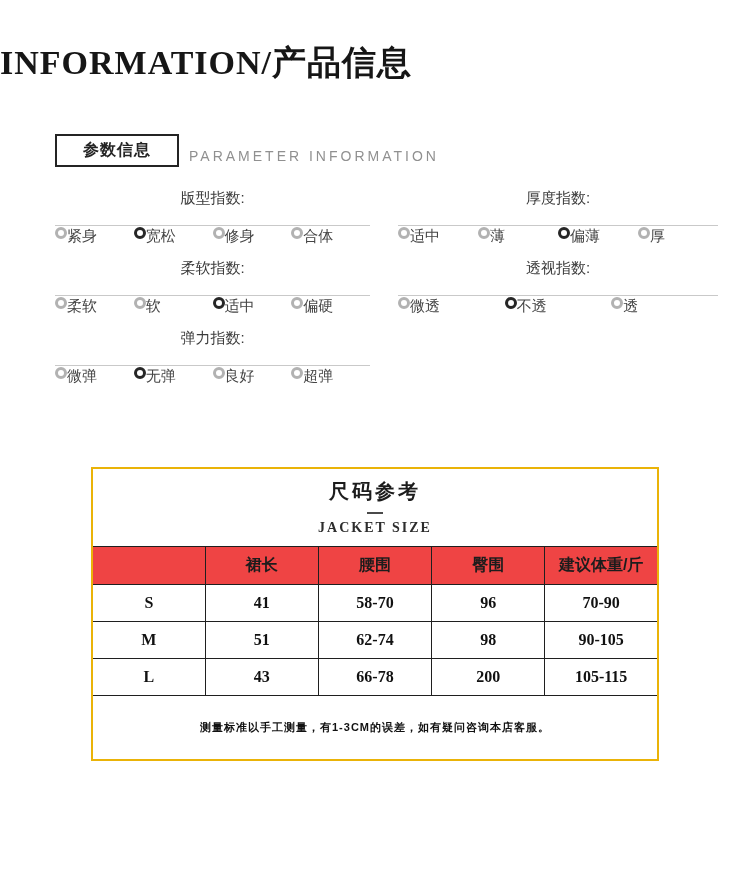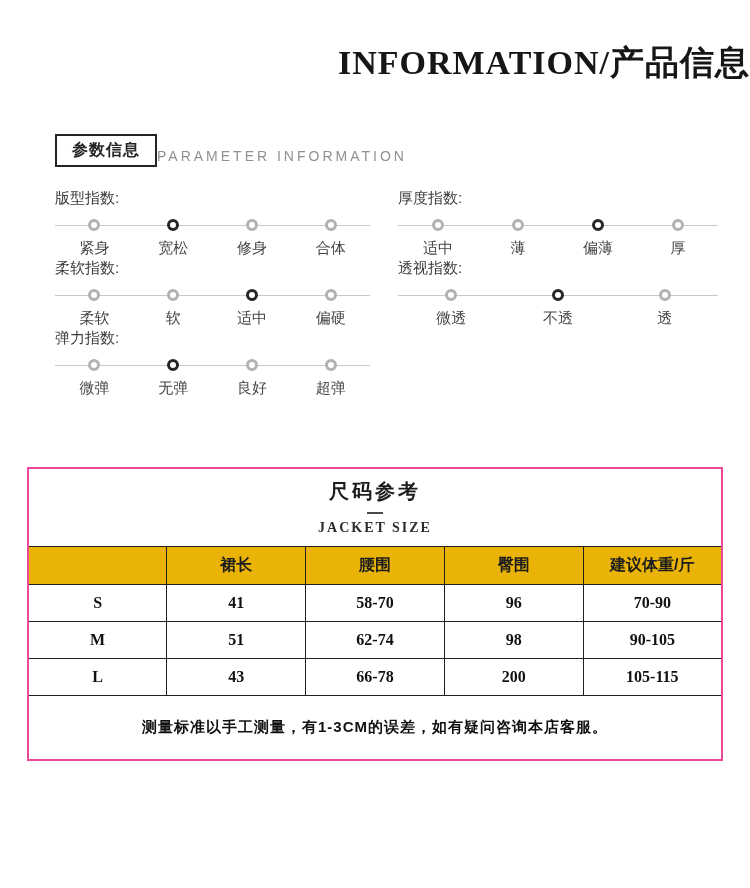--- a/index.html
+++ b/index.html
@@ -5,85 +5,85 @@
   * { margin:0; padding:0; box-sizing:border-box; }
   html,body { background:#ffffff; }
   body {
     width:750px; height:888px; margin:0 auto; overflow:hidden;
     font-family:"Liberation Sans", sans-serif; color:#333;
   }
   .page { width:750px; height:888px; position:relative; background:#fff; }
 
   
   .page-title {
-    margin-top:40px; text-align:right;
+    margin-top:40px; text-align:left;
     font-family:"Liberation Serif", serif; font-weight:bold;
     font-size:34px; letter-spacing:1px; color:#161616;
   }
 
   
   .params { margin:48px 30px 0 55px; }
   .params-header { display:flex; align-items:flex-end; }
   .params-badge {
-    display:inline-block; border:2px solid #242424; padding:4px 15px;
+    display:inline-block; border:2px solid #242424; padding:4px 26px;
     font-size:16px; font-weight:bold; color:#242424; letter-spacing:1px;
   }
   .params-subtitle {
-    padding-bottom:3px;
+    margin-left:10px; padding-bottom:3px;
     font-size:14px; letter-spacing:3px; color:#909090;
   }
   .groups {
     display:grid; grid-template-columns:315px 320px;
-    column-gap:28px; row-gap:12px; margin-top:22px;
+    column-gap:28px; row-gap:12px; margin-top:22px;text-align:center;
   }
   .group { height:58px; }
   .group-title { font-size:15px; color:#3c3c3c; }
   .track { display:flex; position:relative; margin-top:11px; }
   .track::before {
     content:""; position:absolute; left:0; right:0; top:6px;
     height:1px; background:#c9c9c9;
   }
   .stop {
-    flex:1; display:flex; flex-direction:column; align-items:center;
+    flex:1; display:flex; flex-direction:row; align-items:center;
     position:relative; z-index:1;
   }
   .marker {
     width:6px; height:6px; border:3px solid #b2b2b2; border-radius:50%;
     background:#fff; box-sizing:content-box;
   }
   .marker.on { border-color:#262626; }
   .opt-label { margin-top:8px; font-size:15px; color:#454545; }
 
   
   .size-table {
-    width:696px; margin:80px auto 0 auto;
+    width:568px; margin:80px auto 0 auto;
     border-collapse:collapse; table-layout:fixed;
-    border:2px solid #ec4899;
+    border:2px solid #eab308;
   }
   .size-table td { border:1px solid #1f1f1f; text-align:center; vertical-align:middle; }
   .t-title-cell { height:78px; border-bottom:1px solid #1f1f1f; }
   .t-title {
     font-family:"Liberation Serif", serif; font-weight:bold;
     font-size:20px; letter-spacing:3px; color:#1c1c1c;
   }
   .t-dash { width:16px; height:2px; background:#4a4a4a; margin:7px auto 6px auto; }
   .t-subtitle {
     font-family:"Liberation Serif", serif; font-weight:bold;
     font-size:14px; letter-spacing:2px; color:#2d2d2d;
   }
   .t-head td {
-    background:#eab308; height:38px;
+    background:#ef4444; height:38px;
     font-weight:bold; font-size:16px; color:#1c1c1c;
   }
   .t-row td {
     height:37px; font-weight:bold; font-size:16px; color:#111;
     font-family:"Liberation Serif", serif;
   }
   .t-note-cell {
-    height:65px; font-weight:bold; font-size:15px;
+    height:65px; font-weight:bold; font-size:11px;
     letter-spacing:1px; color:#111;
   }
 </style>
 </head>
 <body>
 
 <div class="page">
 
   <h1 class="page-title">INFORMATION/产品信息</h1>
 

